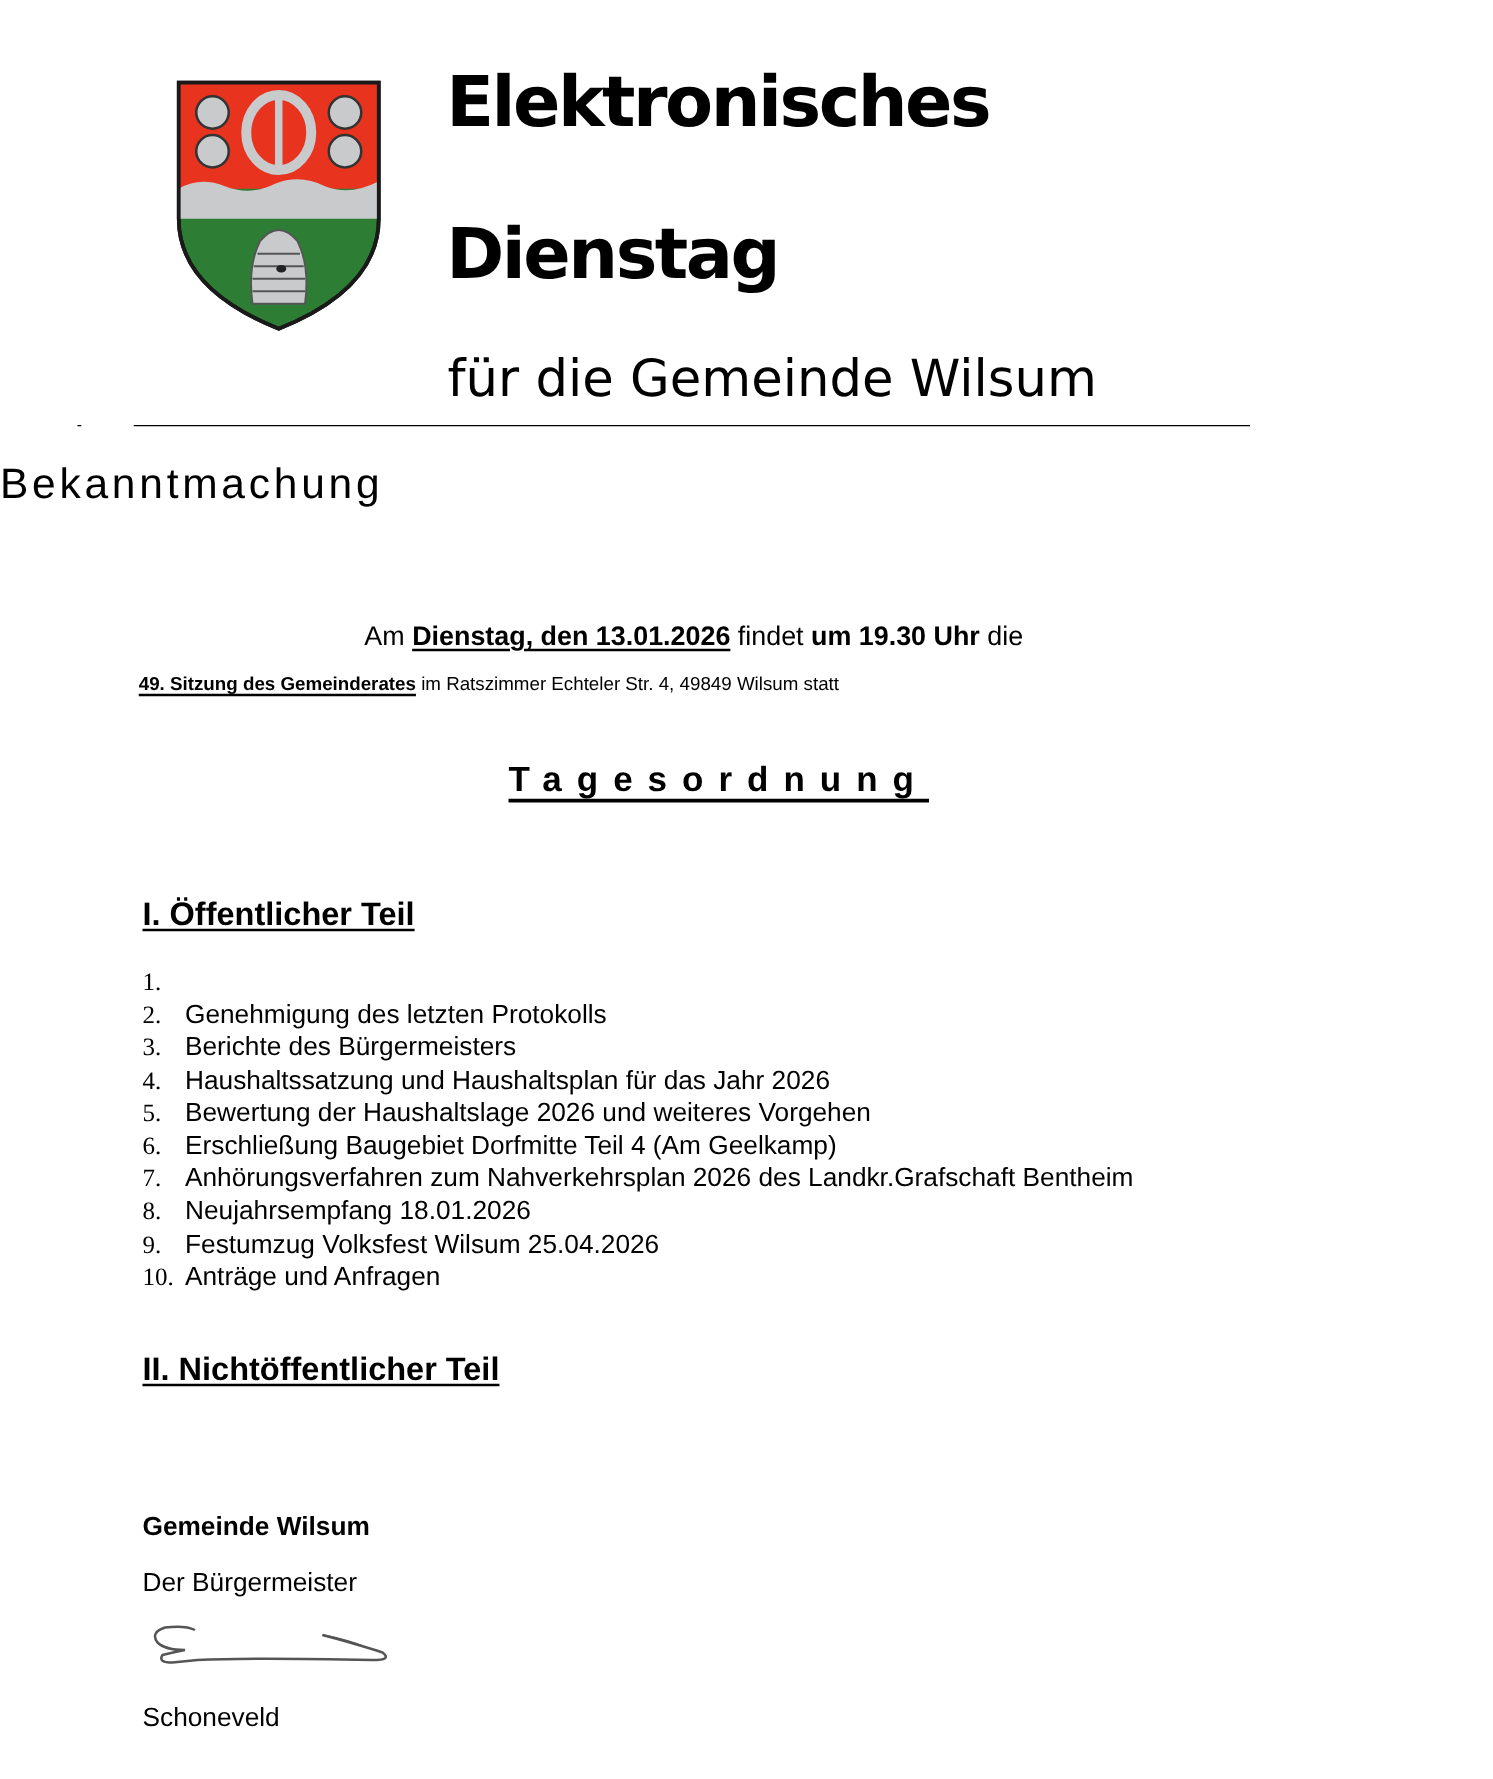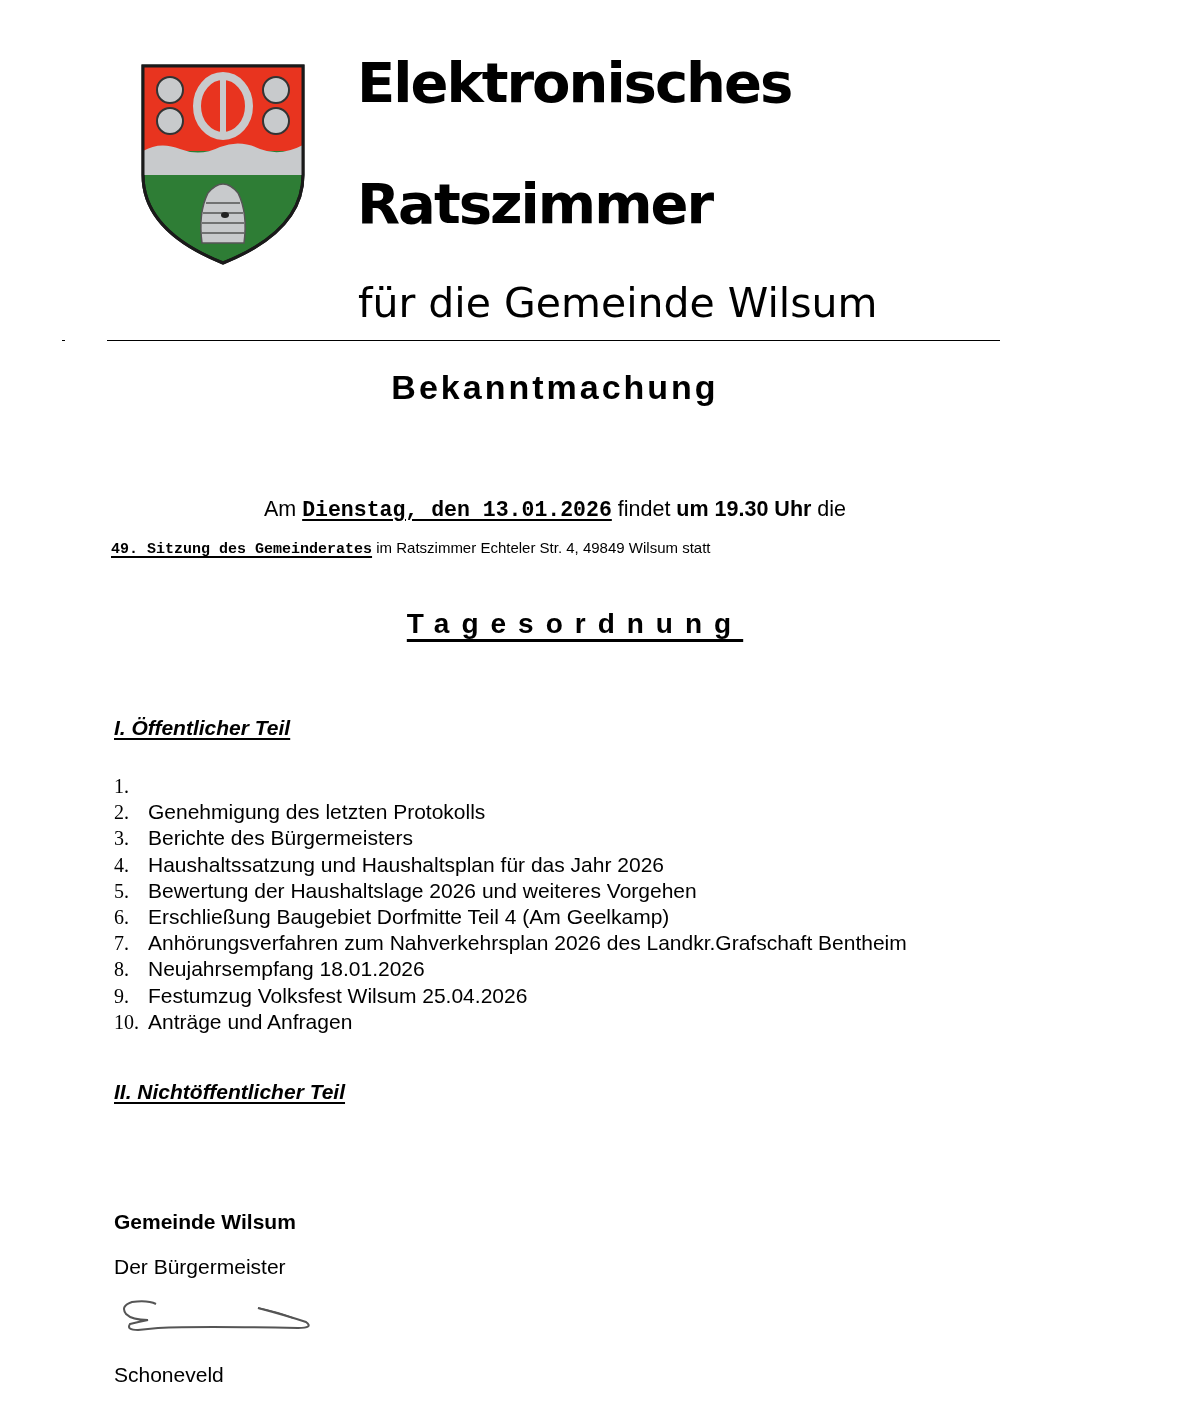--- a/index.html
+++ b/index.html
@@ -5,28 +5,28 @@
   html, body { margin: 0; padding: 0; background: #ffffff; }
   body { width: 1194px; height: 1423px; position: relative; overflow: hidden; color: #000; font-family: "Liberation Sans", sans-serif; }
   .abs { position: absolute; }
   #crest { left: 140px; top: 63px; width: 166px; height: 203px; }
   .title-big { font-family: "DejaVu Sans", sans-serif; font-weight: bold; font-size: 56px; letter-spacing: -2px; line-height: 1; white-space: nowrap; }
   #title1 { left: 357px; top: 55px; }
   #title2 { left: 357px; top: 176px; }
   #subtitle { left: 358px; top: 283px; font-family: "DejaVu Sans", sans-serif; font-size: 41px; line-height: 1; white-space: nowrap; }
   #rule { left: 107px; top: 340px; width: 893px; height: 0; border-top: 1.5px solid #000; }
   #dot { left: 62px; top: 340px; width: 3px; height: 1px; background: #000; }
-  #bekannt { left: 0; width: 1110px; top: 368px; text-align: center; font-weight: bold; font-size: 34px; letter-spacing: 3px; }
+  #bekannt { left: 0; width: 1110px; top: 368px; text-align: left; font-weight: normal; font-size: 34px; letter-spacing: 3px; }
   #line1 { left: 0; width: 1110px; top: 497px; text-align: center; font-size: 21.5px; white-space: nowrap; }
   #line2 { left: 111px; top: 539px; font-size: 15px; white-space: nowrap; }
-  .u { text-decoration: underline; text-decoration-thickness: 2px; text-underline-offset: 3px; font-family: Liberation Mono, monospace; }
+  .u { text-decoration: underline; text-decoration-thickness: 2px; text-underline-offset: 3px; }
   b { font-weight: bold; }
   #tages { left: 0; width: 1150px; top: 608px; text-align: center; font-weight: bold; font-size: 28px; letter-spacing: 12px; }
   #tages span { text-decoration: underline; text-decoration-thickness: 3px; text-underline-offset: 6px; }
-  .section { font-weight: bold; font-size: 21px; white-space: nowrap; text-decoration: underline; text-decoration-thickness: 2px; text-underline-offset: 3px; font-style: italic; }
+  .section { font-weight: bold; font-size: 26px; white-space: nowrap; text-decoration: underline; text-decoration-thickness: 2px; text-underline-offset: 3px; }
   #sec1 { left: 114px; top: 716px; }
   #sec2 { left: 114px; top: 1080px; }
   #agenda { left: 114px; top: 773px; margin: 0; padding: 0; list-style: none; }
   #agenda li { height: 26.2px; font-size: 21px; white-space: nowrap; line-height: 26px; display: flex; }
   #agenda .num { font-family: "Liberation Serif", serif; width: 34px; display: inline-block; font-size: 20px; }
   .sig-text { font-size: 21px; white-space: nowrap; left: 114px; }
   #sig-org { top: 1210px; font-weight: bold; }
   #sig-role { top: 1255px; }
   #signature { left: 118px; top: 1298px; width: 195px; height: 38px; }
   #sig-name { top: 1363px; }
@@ -53,21 +53,21 @@
   <g stroke="#555" stroke-width="1.5">
     <line x1="66" y1="140" x2="100" y2="140"></line>
       <line x1="63" y1="150" x2="103" y2="150"></line>
     <line x1="62" y1="160" x2="104" y2="160"></line>
       <line x1="62" y1="170" x2="104" y2="170"></line>
   </g>
   <ellipse cx="85" cy="152" rx="4" ry="3" fill="#222"></ellipse>
 </svg>
 
 <div id="title1" class="abs title-big">Elektronisches</div>
-<div id="title2" class="abs title-big">Ratszimmer</div>
+<div id="title2" class="abs title-big">Dienstag</div>
 <div id="subtitle" class="abs">für die Gemeinde Wilsum</div>
 <div id="dot" class="abs"></div>
 <div id="rule" class="abs"></div>
 
 <div id="bekannt" class="abs">Bekanntmachung</div>
 
 <div id="line1" class="abs"><span>Am </span><b class="u">Dienstag, den 13.01.2026</b><span> findet </span><b>um 19.30 Uhr</b><span> die</span></div>
 
 <div id="line2" class="abs"><b class="u">49. Sitzung des Gemeinderates</b><span> im Ratszimmer Echteler Str. 4, 49849 Wilsum statt</span></div>
 

